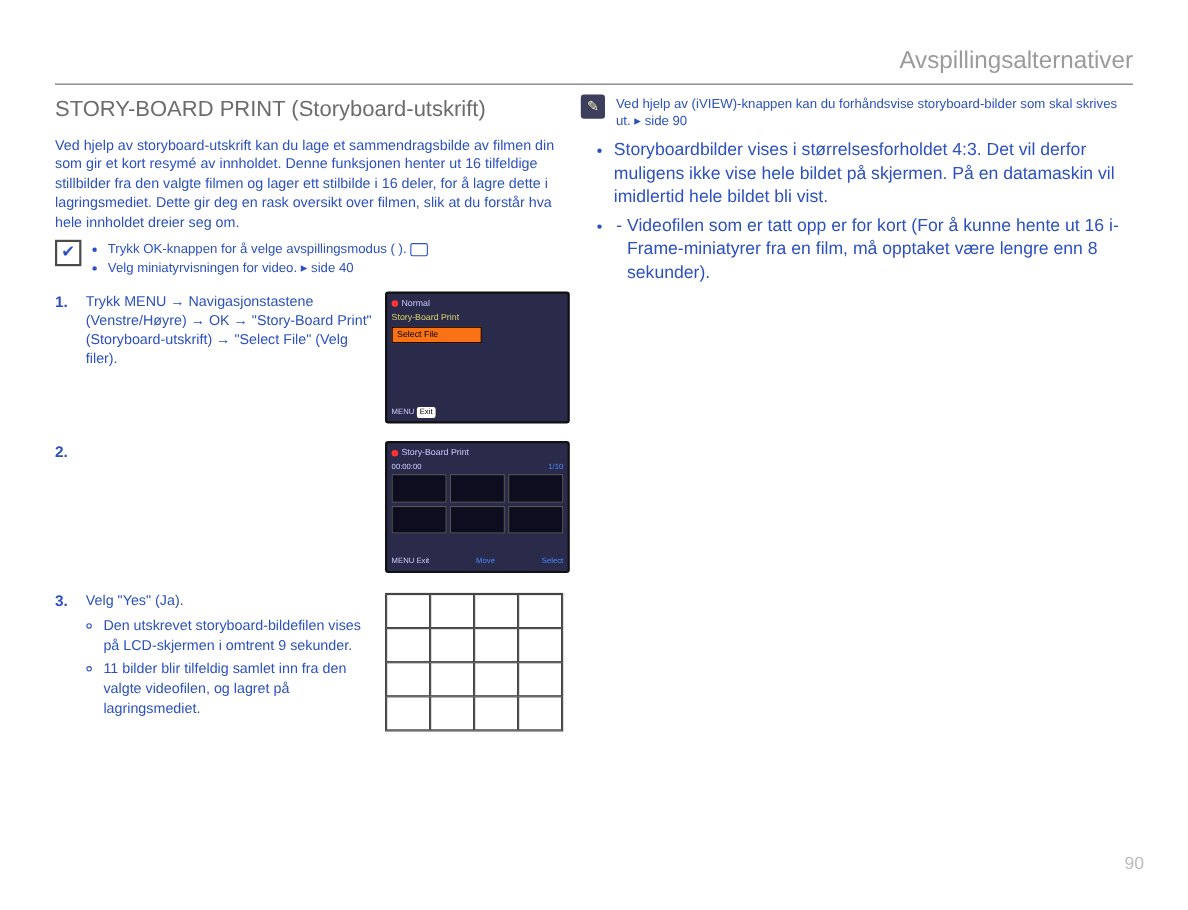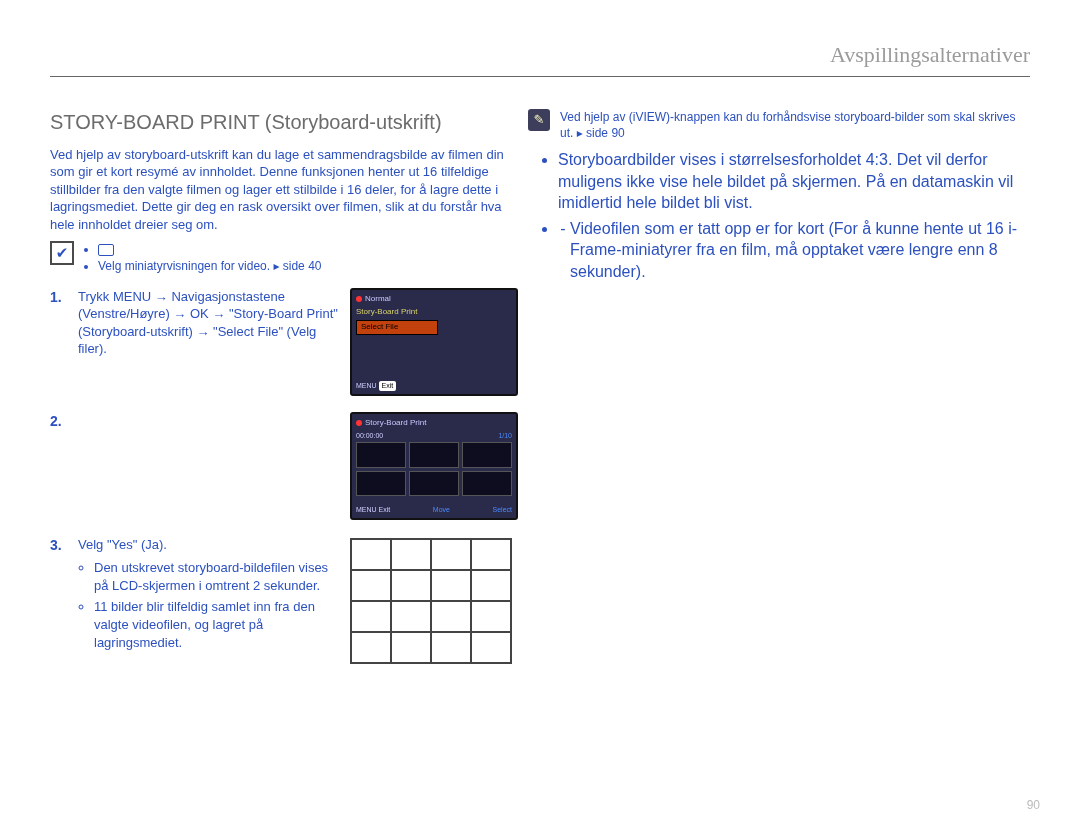--- a/index.html
+++ b/index.html
@@ -11,22 +11,21 @@
     line-height: 1.35;
     background: #fff;
   }
   .page-header {
     text-align: right;
     color: #9b9b9b;
     font-size: 22px;
     font-weight: 400;
     padding-bottom: 6px;
     border-bottom: 1px solid #666;
-    margin-bottom: 32px;
-    font-family: Liberation Serif, serif;
+    margin-bottom: 9px;
   }
   .columns {
     display: flex;
   }
   .col-left { flex: 0 0 478px; }
   .col-right { flex: 1; }
   h1.main-title {
     font-size: 20px;
     font-weight: 400;
     color: #6c6c6c;
@@ -62,35 +61,35 @@
     color: #2c51bf;
     font-weight: bold;
     font-size: 14px;
     flex: 0 0 16px;
   }
   ol.steps .text { flex: 0 0 260px; color: #2c51bf; }
   ol.steps .text ul { padding-left: 16px; margin: 6px 0 0 0; }
   ol.steps .text ul li { margin-bottom: 4px; }
   ol.steps .fig { flex: 0 0 170px; }
   .lcd {
-    width: 168px; height: 108px;
+    width: 168px; height: 120px;
     background: #2a2a4a;
     border-radius: 3px;
     border: 2px solid #111;
     color: #fff;
     font-size: 8px;
     position: relative;
     box-sizing: border-box;
     padding: 4px;
   }
   .lcd .hdr { color: #c8c8ff; font-size: 8px; margin-bottom: 2px; display:flex; align-items:center; gap:3px;}
   .lcd .hdr .rec { width:6px;height:6px;border-radius:50%;background:#f33;display:inline-block;}
   .lcd .sub-hdr { color:#d9d36b; font-size:8px; margin:1px 0 3px 0;}
   .lcd .selbox {
-    background: #c2410c; color: #000;
+    background: #f97316; color: #000;
     border: 1px solid #000; padding: 1px 4px;
     font-size: 8px; display:inline-block; width: 72px;
   }
   .lcd .footer { position:absolute; bottom:3px; left:4px; right:4px; display:flex; justify-content:space-between; font-size:7px; color:#cfcfff;}
   .lcd .footer .pill { background:#fff; color:#000; padding:0 3px; border-radius:2px; display:inline-block;}
   .lcd2 .thumbs {
     display:grid;
     grid-template-columns: repeat(3, 1fr);
     grid-template-rows: repeat(2, 1fr);
     gap:3px;
@@ -115,41 +114,42 @@
   }
   .note-block .pencil {
     width: 22px; height: 22px; background:#3d3d5c; border-radius:3px;
     display:flex; align-items:center; justify-content:center;
     color:#f5f5c0; font-size:13px; flex:0 0 22px;
   }
   .note-block p { margin:0; color:#2c51bf; font-size:12px; }
   ul.right-bullets { padding-left: 30px; margin:4px 0; color:#2c51bf; font-size:16px;}
   ul.right-bullets > li { margin-bottom:4px;}
   ul.right-bullets ul { list-style: '- '; padding-left: 12px; margin-top:3px;}
-  .page-num { position:absolute; bottom:14px; right:40px; color:#bbb; font-size:12px;}
+  .page-num { position:absolute; bottom:30px; right:40px; color:#bbb; font-size:16px;}
   .key-icon {
     display:inline-block; width:14px; height:10px;
     border:1px solid #2c51bf; border-radius:2px;
     vertical-align:middle;
   }
 </style>
 </head>
 <body>
 
 <div class="page-header">Avspillingsalternativer</div>
 
 <div class="columns">
   <div class="col-left">
     <h1 class="main-title">STORY-BOARD PRINT (Storyboard-utskrift)</h1>
     <p class="intro">Ved hjelp av storyboard-utskrift kan du lage et sammendragsbilde av filmen din som gir et kort resymé av innholdet. Denne funksjonen henter ut 16 tilfeldige stillbilder fra den valgte filmen og lager ett stilbilde i 16 deler, for å lagre dette i lagringsmediet. Dette gir deg en rask oversikt over filmen, slik at du forstår hva hele innholdet dreier seg om.</p>
 
     <div class="checkbox-note">
       <div class="box">✔</div>
       <ul>
         <li>
+          <span>Trykk OK-knappen for å velge avspillingsmodus (  ).</span>
           <span class="key-icon"></span>
         </li>
         <li>Velg miniatyrvisningen for video. ▸ side 40</li>
       </ul>
     </div>
 
     <ol class="steps">
 
       <li>
         <div class="num">1.</div>
@@ -199,21 +199,21 @@
             </div>
           </div>
         </div>
       </li>
 
       <li>
         <div class="num">3.</div>
         <div class="text">
           <span>Velg "Yes" (Ja).</span>
           <ul>
-            <li>Den utskrevet storyboard-bildefilen vises på LCD-skjermen i omtrent 2 sekunder.</li>
+            <li>Den utskrevet storyboard-bildefilen vises på LCD-skjermen i omtrent 9 sekunder.</li>
             <li>11 bilder blir tilfeldig samlet inn fra den valgte videofilen, og lagret på lagringsmediet.</li>
           </ul>
         </div>
         <div class="fig">
           <div class="grid-out">
             <div></div>
               <div></div>
               <div></div>
               <div></div>
             <div></div>

